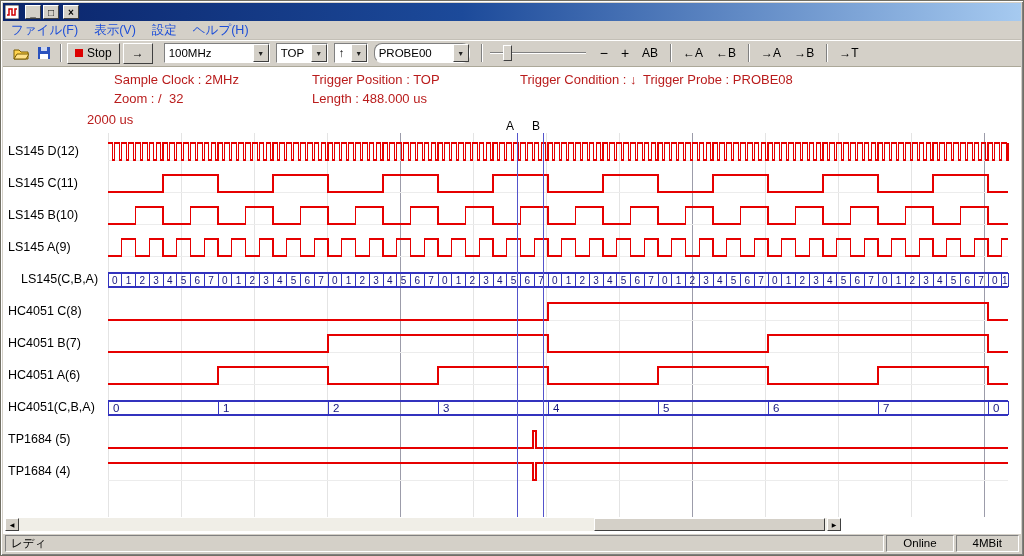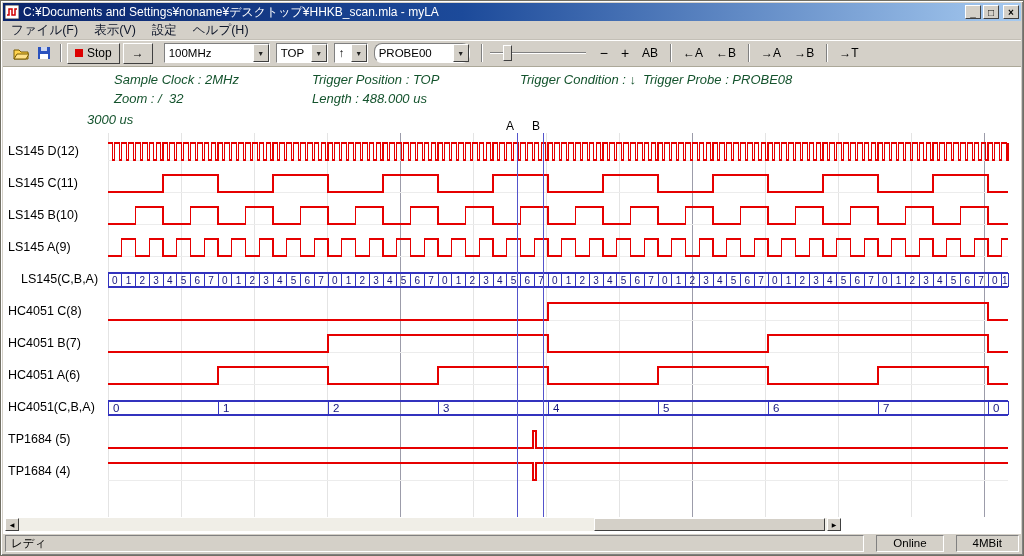--- a/index.html
+++ b/index.html
@@ -21,21 +21,21 @@
   .winbtn {
     width:16px; height:14px; margin-left:2px; background:#d4d0c8; color:#000;
     border:1px solid; border-color:#ffffff #404040 #404040 #ffffff;
     font-size:10px; font-weight:bold; line-height:11px; text-align:center;
     display:inline-flex; align-items:center; justify-content:center;
   }
   .winbtn.close { margin-left:4px; }
   
   .menubar {
     position:absolute; left:3px; top:21px; right:3px; height:19px;
-    display:flex; align-items:center; font-size:12.5px; color:#0f172a;
+    display:flex; align-items:center; font-size:12.5px; color:#1d4ed8;
     border-bottom:1px solid #c3bfb6;
   }
   .menu-item { padding:1px 8px; }
   
   .toolbar {
     position:absolute; left:3px; top:40px; right:3px; height:27px;
     display:flex; align-items:center; padding-left:6px;
     border-bottom:1px solid #aca899; box-shadow:0 1px 0 #ffffff inset;
     font-size:12px; color:#000;
   }
@@ -57,50 +57,49 @@
   .combo-btn { width:16px; height:18px; background:#d4d0c8; border:1px solid; border-color:#ffffff #404040 #404040 #ffffff;
     display:inline-flex; align-items:center; justify-content:center; font-size:7px; color:#222; }
   .slider { width:96px; height:20px; position:relative; margin:0 8px 0 2px; }
   .slider-track { position:absolute; left:0; right:0; top:9px; height:2px;
     border-top:1px solid #808080; border-bottom:1px solid #ffffff; background:#b8b4ac; }
   .slider-thumb { position:absolute; left:13px; top:2px; width:9px; height:16px;
     background:#d4d0c8; border:1px solid; border-color:#ffffff #404040 #404040 #ffffff; }
   
   .client { position:absolute; left:3px; top:67px; right:3px; bottom:22px; background:#ffffff; }
   .overlay { position:absolute; inset:0; pointer-events:none; }
-  .info { position:absolute; font-size:13px; color:#14532d; white-space:pre;font-style:italic; }
+  .info { position:absolute; font-size:13px; color:#b91c1c; white-space:pre; }
   #channel-labels { position:absolute; inset:0; }
   .ch-label { position:absolute; left:8px; height:15px; line-height:15px; font-size:12.5px; color:#000; white-space:nowrap; }
   #wave-svg { position:absolute; left:0; top:0; }
   
   .hscroll { position:absolute; left:5px; top:518px; width:836px; height:13px; display:flex; }
   .scroll-btn { width:14px; height:13px; background:#d4d0c8; border:1px solid; border-color:#ffffff #404040 #404040 #ffffff;
     display:flex; align-items:center; justify-content:center; font-size:6px; color:#000; }
   .scroll-track { flex:1; position:relative; background:#f0eee7; }
   .scroll-thumb { position:absolute; left:575px; width:231px; top:0; bottom:0;
     background:#d4d0c8; border:1px solid; border-color:#ffffff #404040 #404040 #ffffff; }
   
   .statusbar { position:absolute; left:3px; right:3px; bottom:3px; height:19px;
-    display:flex; align-items:center; gap:12px; padding:1px 2px; font-size:11.5px; color:#000; }
+    display:flex; align-items:center; gap:2px; padding:1px 2px; font-size:11.5px; color:#000; }
   .sb-main { flex:1; height:17px; line-height:15px; padding:0 5px;
     border:1px solid; border-color:#808080 #ffffff #ffffff #808080; }
   .sb-panel { height:17px; line-height:15px; padding:0 16px;
     border:1px solid; border-color:#808080 #ffffff #ffffff #808080; }
 </style>
 </head>
 <body>
 
 <div class="titlebar">
   <span class="app-icon">
     <svg width="14" height="14">
         <rect width="14" height="14" fill="#ffffff" stroke="#404040"></rect>
         <path d="M2 10 H4 V4 H7 V10 H10 V4 H12" stroke="#d00000" fill="none" stroke-width="1.5"></path>
       </svg>
   </span>
-  <span class="title-text">C:¥Documents and Settings¥noname¥デスクトップ¥HHKB_scan.mla - myLA</span>
   <span class="winbtn">
       <span>_</span>
     </span>
   <span class="winbtn">
       <span>□</span>
     </span>
   <span class="winbtn close">
       <span>×</span>
     </span>
 </div>
@@ -168,21 +167,21 @@
 
 <div class="client"></div>
 
 <div class="overlay">
   <span class="info" style="left:114px; top:72px;">Sample Clock : 2MHz</span>
   <span class="info" style="left:312px; top:72px;">Trigger Position : TOP</span>
   <span class="info" style="left:520px; top:72px;">Trigger Condition : ↓</span>
   <span class="info" style="left:643px; top:72px;">Trigger Probe : PROBE08</span>
   <span class="info" style="left:114px; top:91px;">Zoom : /  32</span>
   <span class="info" style="left:312px; top:91px;">Length : 488.000 us</span>
-  <span class="info" style="left:87px; top:112px;">3000 us</span>
+  <span class="info" style="left:87px; top:112px;">2000 us</span>
   <div id="channel-labels">
       <div class="ch-label" style="top: 144px;">LS145 D(12)</div>
       <div class="ch-label" style="top: 176px;">LS145 C(11)</div>
       <div class="ch-label" style="top: 208px;">LS145 B(10)</div>
       <div class="ch-label" style="top: 240px;">LS145 A(9)</div>
       <div class="ch-label" style="top: 272px; margin-left: 13px;">LS145(C,B,A)</div>
       <div class="ch-label" style="top: 304px;">HC4051 C(8)</div>
       <div class="ch-label" style="top: 336px;">HC4051 B(7)</div>
       <div class="ch-label" style="top: 368px;">HC4051 A(6)</div>
       <div class="ch-label" style="top: 400px;">HC4051(C,B,A)</div>

